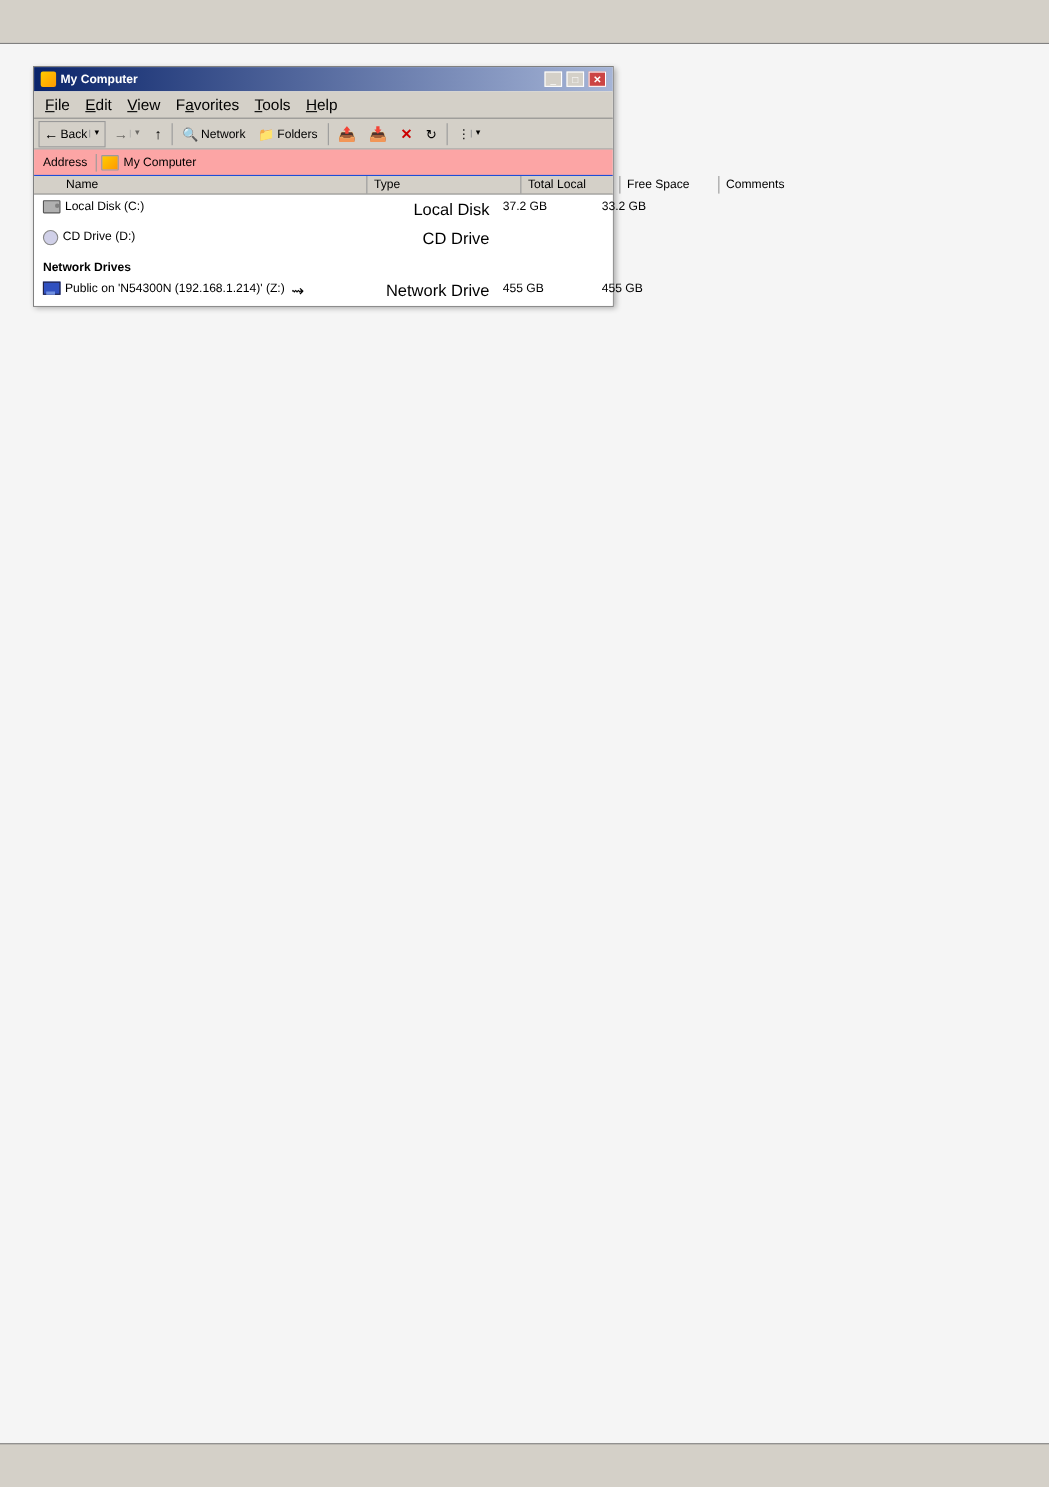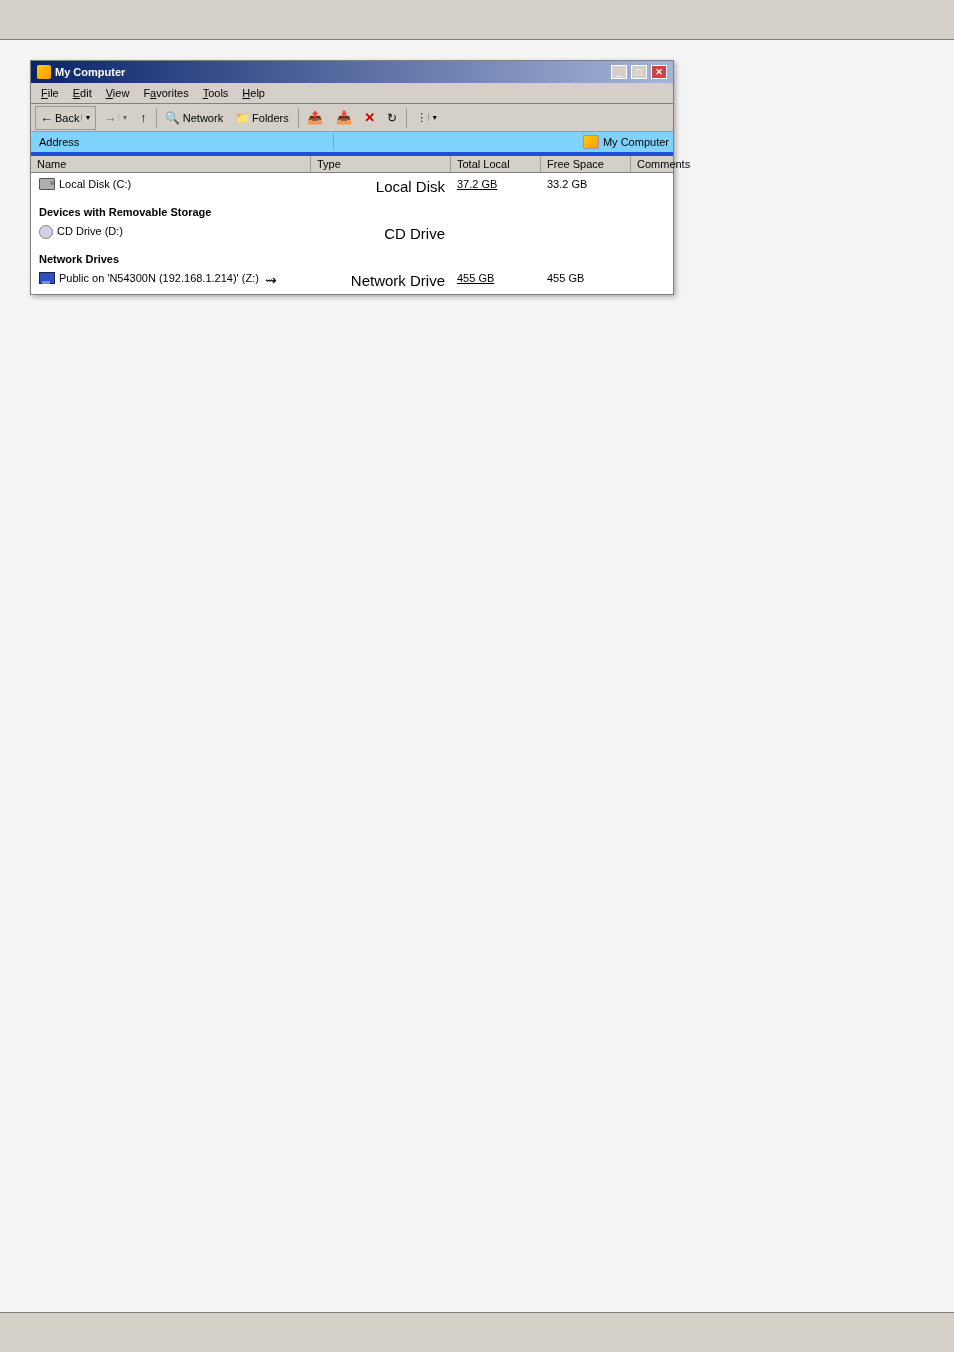--- a/index.html
+++ b/index.html
@@ -27,21 +27,21 @@
       margin-top: auto;
     }
 
     .page-content {
       flex: 1;
       padding: 20px 30px;
       background: #f5f5f5;
     }
 
     .window {
-      width: 644px;
+      width: 528px;
       border: 1px solid #808080;
       box-shadow: 2px 2px 5px rgba(0,0,0,0.3);
       background: #fff;
     }
 
     .window-titlebar {
       background: linear-gradient(to right, #0a246a, #a6b5d7);
       color: #fff;
       padding: 3px 6px;
       display: flex;
@@ -69,21 +69,21 @@
       background: #d4d0c8;
       border-bottom: 1px solid #808080;
       padding: 2px 4px;
       display: flex;
       gap: 2px;
     }
 
     .menu-item {
       padding: 2px 6px;
       cursor: pointer;
-      font-size: 11px;
+      font-size: 14px;
     }
 
     .menu-item .underline {
       text-decoration: underline;
     }
 
     .toolbar {
       background: #d4d0c8;
       border-bottom: 1px solid #999;
       padding: 2px 4px;
@@ -106,28 +106,27 @@
     }
 
     .toolbar-separator {
       width: 1px;
       height: 20px;
       background: #999;
       margin: 0 2px;
     }
 
     .address-bar {
-      background: #7dd3fc;
-      border-bottom: 4px solid #1d4ed8;
+      background: #fca5a5;
+      border-bottom: 1px solid #1d4ed8;
       padding: 2px 4px;
       display: flex;
       align-items: center;
       gap: 4px;
       height: 24px;
-      justify-content: space-between;
     }
 
     .address-label {
       font-size: 11px;
       padding: 0 4px;
     }
 
     .address-separator {
       width: 1px;
       height: 16px;
@@ -143,20 +142,21 @@
 
     .content-area {
       background: #fff;
     }
 
     .column-headers {
       display: grid;
       grid-template-columns: 280px 140px 90px 90px auto;
       border-bottom: 1px solid #808080;
       background: #d4d0c8;
+      padding-left: 23px;
     }
 
     .col-header {
       padding: 2px 6px;
       font-size: 11px;
       border-right: 1px solid #999;
       cursor: pointer;
     }
 
     .col-header:last-child {
@@ -187,21 +187,20 @@
 
     .drive-type {
       padding: 2px 6px;
       font-size: 15px;
       text-align: right;
     }
 
     .drive-size {
       padding: 2px 6px;
       font-size: 11px;
-      text-decoration: underline;
     }
 
     .drive-free {
       padding: 2px 6px;
       font-size: 11px;
     }
 
     
     .icon-hdd {
       display: inline-block;
@@ -389,21 +388,20 @@
         <div class="drive-name">
           <span class="icon-hdd"></span>
           <span>Local Disk (C:)</span>
         </div>
         <div class="drive-type">Local Disk</div>
         <div class="drive-size">37.2 GB</div>
         <div class="drive-free">33.2 GB</div>
         <div></div>
       </div>
 
-      <div class="section-label">Devices with Removable Storage</div>
 
 
       <div class="drive-item">
         <div class="drive-name">
           <span class="icon-cd"></span>
           <span>CD Drive (D:)</span>
         </div>
         <div class="drive-type">CD Drive</div>
         <div class="drive-size"></div>
         <div class="drive-free"></div>

